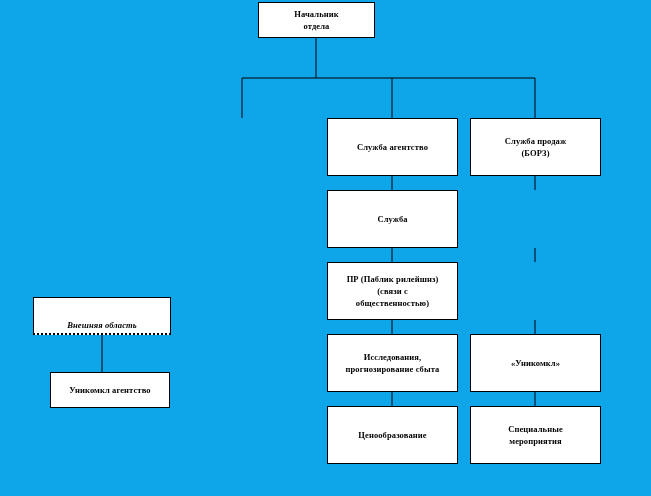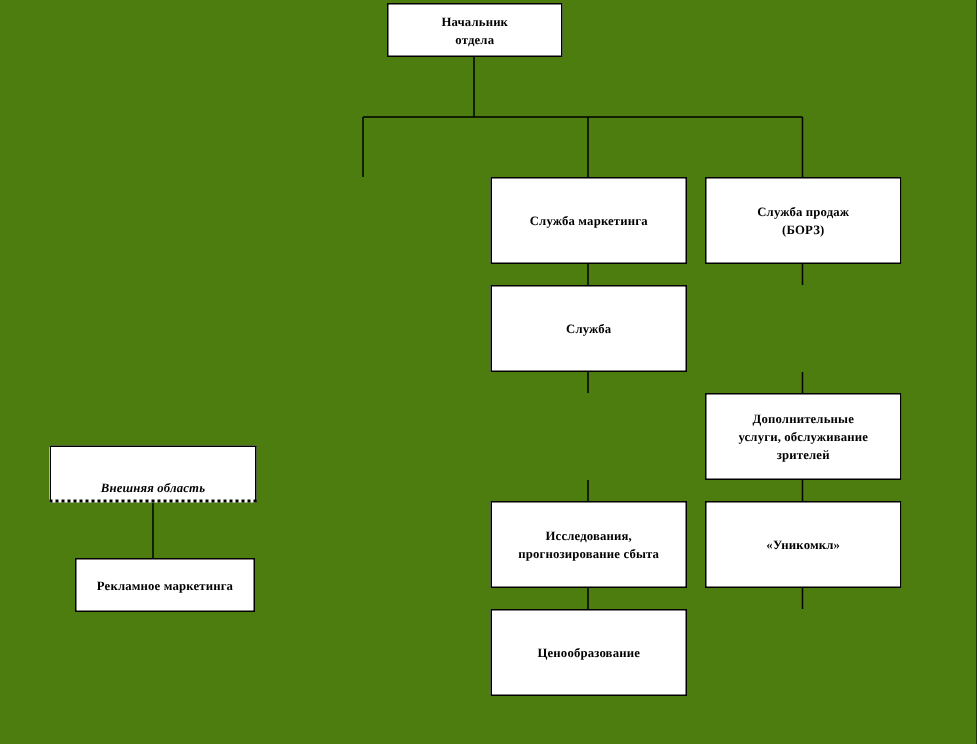--- a/index.html
+++ b/index.html
@@ -14,21 +14,21 @@
     overflow: hidden;
     font-family: "Liberation Serif", "DejaVu Serif", serif;
   }
 
   #diagram {
     position: absolute;
     left: 0;
     top: 0;
     width: 651px;
     height: 496px;
-    background: #4d7c0f;
+    background: #0ea5e9;
   }
 
   .connectors {
     position: absolute;
     left: 0;
     top: 0;
     width: 651px;
     height: 496px;
     pointer-events: none;
   }
@@ -91,42 +91,45 @@
       <path d="M102 335 L102 372"></path>
     </g>
   </svg>
 
   <div class="node" style="left:258px; top:2px; width:117px; height:36px;">
     <span class="label">Начальник<br>отдела</span>
   </div>
 
 
   <div class="node" style="left:327px; top:118px; width:131px; height:58px;">
-    <span class="label">Служба маркетинга</span>
+    <span class="label">Служба агентство</span>
   </div>
   <div class="node" style="left:327px; top:190px; width:131px; height:58px;">
     <span class="label">Служба</span>
+  </div>
+  <div class="node" style="left:327px; top:262px; width:131px; height:58px;">
+    <span class="label">ПР (Паблик рилейшнз)<br>(связи с<br>общественностью)</span>
   </div>
   <div class="node" style="left:327px; top:334px; width:131px; height:58px;align-items:center;">
     <span class="label">Исследования,<br>прогнозирование сбыта</span>
   </div>
   <div class="node" style="left:327px; top:406px; width:131px; height:58px;">
     <span class="label">Ценообразование</span>
   </div>
 
   <div class="node" style="left:470px; top:118px; width:131px; height:58px;">
     <span class="label">Служба продаж<br>(БОРЗ)</span>
   </div>
-  <div class="node" style="left:470px; top:262px; width:131px; height:58px;">
-    <span class="label">Дополнительные<br>услуги, обслуживание<br>зрителей</span>
-  </div>
   <div class="node" style="left:470px; top:334px; width:131px; height:58px;justify-content:flex-end;">
     <span class="label">«Уникомкл»</span>
+  </div>
+  <div class="node" style="left:470px; top:406px; width:131px; height:58px;">
+    <span class="label">Специальные<br>мероприятия</span>
   </div>
 
   <div class="node external" style="left:33px; top:297px; width:138px; height:38px;align-items:flex-end;">
     <span class="label">Внешняя область</span>
   </div>
   <div class="node agency" style="left:50px; top:372px; width:120px; height:36px;">
-    <span class="label">Рекламное маркетинга</span>
+    <span class="label">Уникомкл агентство</span>
   </div>
 
 </div>
 
 </body></html>

